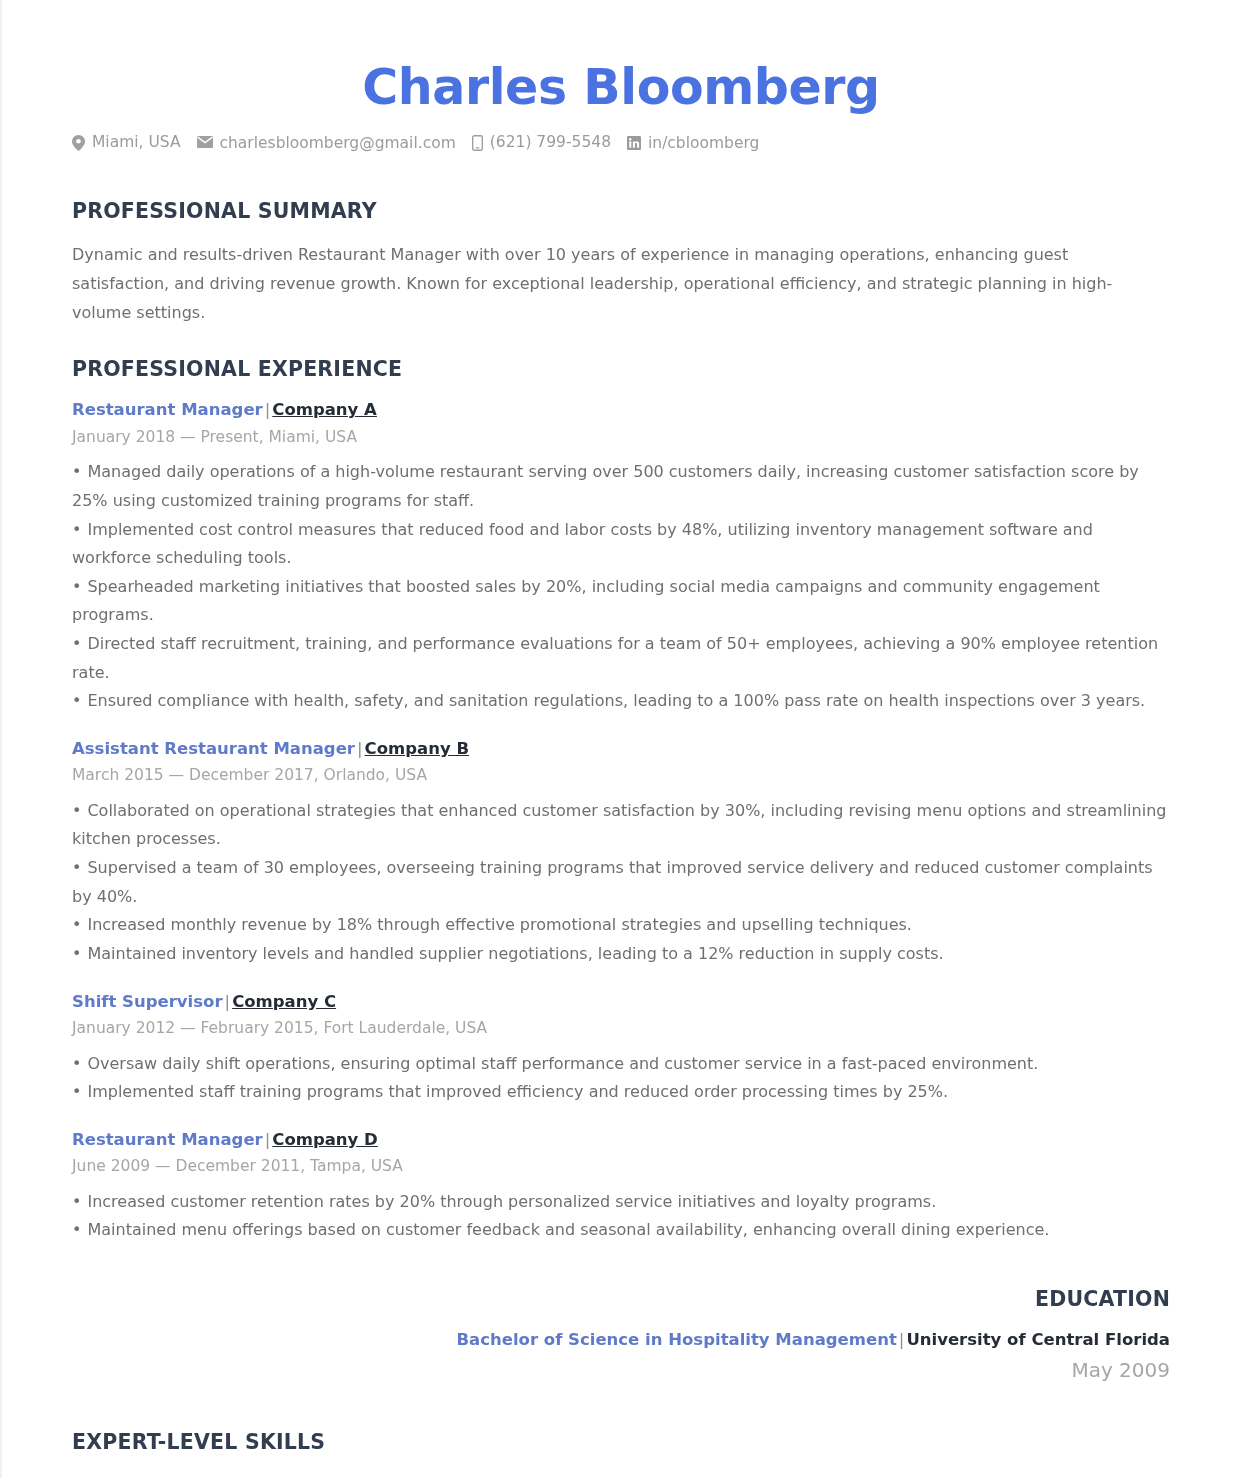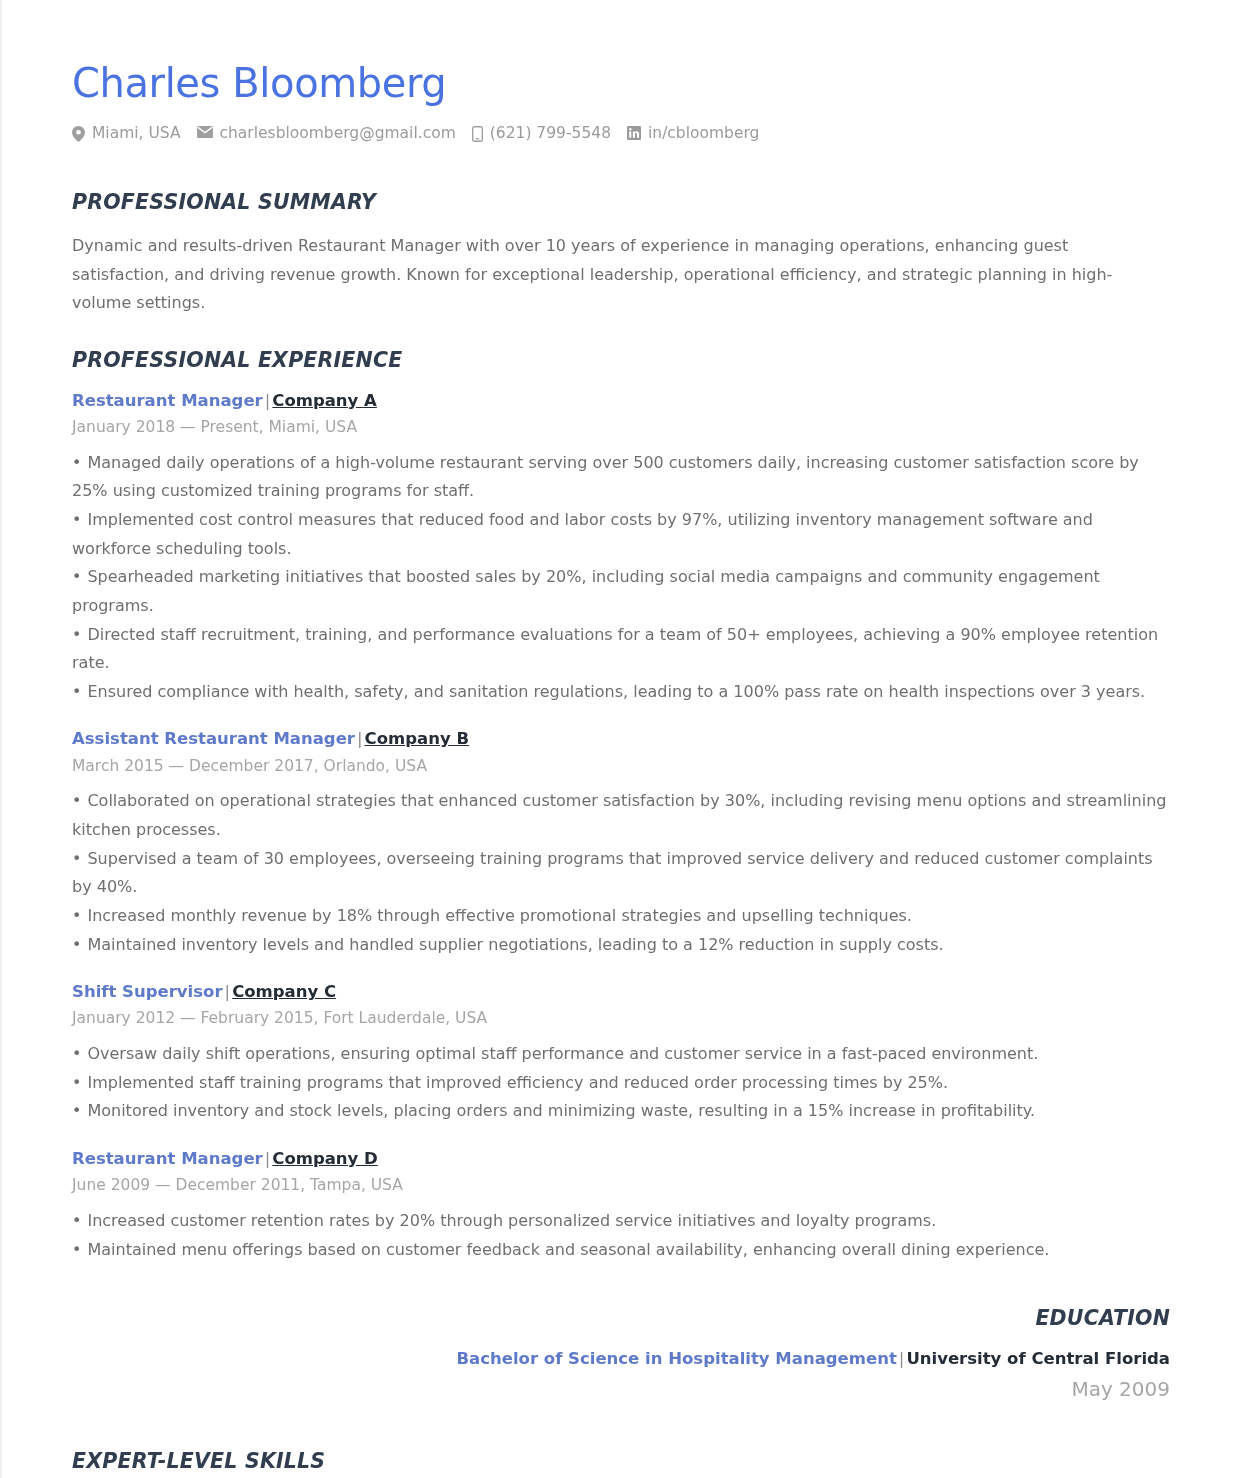--- a/index.html
+++ b/index.html
@@ -17,26 +17,27 @@
     position: relative;
     width: 1240px;
     height: 1478px;
     background: #ffffff;
     box-sizing: border-box;
     padding: 62px 70px 0 70px;
     border-left: 2px solid #f0f0f0;
   }
   
   .name {
-    font-size: 40px;
-    font-weight: 400;
+    font-size: 49px;
+    font-weight: 700;
     letter-spacing: -0.4px;
     line-height: 1.05;
     color: #4a72e0;
     margin: 0 0 22px 0;
+    text-align: center;
   }
   .contact-row {
     display: flex;
     align-items: center;
     flex-wrap: wrap;
     gap: 0px;
     font-size: 15px;
     color: #9a9a9a;
     line-height: 1;
     margin-bottom: 8px;
@@ -64,21 +65,20 @@
   .section.education { margin-top: 42px; text-align: right; }
   .section.skills { margin-top: 46px; }
 
   .section-title {
     font-size: 20.5px;
     font-weight: 700;
     color: #323e4f;
     letter-spacing: 0.2px;
     margin: 0 0 18px 0;
     text-transform: none;
-    font-style: italic;
   }
   .summary-text {
     font-size: 16px;
     line-height: 1.79;
     color: #6f6f6f;
     margin: 0;
     max-width: 1080px;
   }
 
   
@@ -194,21 +194,21 @@
   </div>
 
   <div class="section experience">
     <h2 class="section-title">PROFESSIONAL EXPERIENCE</h2>
     <div id="experience-entries">
         <div class="entry">
           <div class="entry-head"><span class="entry-role">Restaurant Manager</span><span class="entry-sep">|</span><span class="entry-company">Company A</span></div>
           <div class="entry-meta">January 2018 — Present, Miami, USA</div>
           <ul class="bullets">
             <li><span class="bdot">•</span><span>Managed daily operations of a high-volume restaurant serving over 500 customers daily, increasing customer satisfaction score by 25% using customized training programs for staff.</span></li>
-            <li><span class="bdot">•</span><span>Implemented cost control measures that reduced food and labor costs by 97%, utilizing inventory management software and workforce scheduling tools.</span></li>
+            <li><span class="bdot">•</span><span>Implemented cost control measures that reduced food and labor costs by 48%, utilizing inventory management software and workforce scheduling tools.</span></li>
             <li><span class="bdot">•</span><span>Spearheaded marketing initiatives that boosted sales by 20%, including social media campaigns and community engagement programs.</span></li>
             <li><span class="bdot">•</span><span>Directed staff recruitment, training, and performance evaluations for a team of 50+ employees, achieving a 90% employee retention rate.</span></li>
             <li><span class="bdot">•</span><span>Ensured compliance with health, safety, and sanitation regulations, leading to a 100% pass rate on health inspections over 3 years.</span></li>
           </ul>
         </div>
         <div class="entry">
           <div class="entry-head"><span class="entry-role">Assistant Restaurant Manager</span><span class="entry-sep">|</span><span class="entry-company">Company B</span></div>
           <div class="entry-meta">March 2015 — December 2017, Orlando, USA</div>
           <ul class="bullets">
             <li><span class="bdot">•</span><span>Collaborated on operational strategies that enhanced customer satisfaction by 30%, including revising menu options and streamlining kitchen processes.</span></li>
@@ -216,21 +216,20 @@
             <li><span class="bdot">•</span><span>Increased monthly revenue by 18% through effective promotional strategies and upselling techniques.</span></li>
             <li><span class="bdot">•</span><span>Maintained inventory levels and handled supplier negotiations, leading to a 12% reduction in supply costs.</span></li>
           </ul>
         </div>
         <div class="entry">
           <div class="entry-head"><span class="entry-role">Shift Supervisor</span><span class="entry-sep">|</span><span class="entry-company">Company C</span></div>
           <div class="entry-meta">January 2012 — February 2015, Fort Lauderdale, USA</div>
           <ul class="bullets">
             <li><span class="bdot">•</span><span>Oversaw daily shift operations, ensuring optimal staff performance and customer service in a fast-paced environment.</span></li>
             <li><span class="bdot">•</span><span>Implemented staff training programs that improved efficiency and reduced order processing times by 25%.</span></li>
-            <li><span class="bdot">•</span><span>Monitored inventory and stock levels, placing orders and minimizing waste, resulting in a 15% increase in profitability.</span></li>
           </ul>
         </div>
         <div class="entry">
           <div class="entry-head"><span class="entry-role">Restaurant Manager</span><span class="entry-sep">|</span><span class="entry-company">Company D</span></div>
           <div class="entry-meta">June 2009 — December 2011, Tampa, USA</div>
           <ul class="bullets">
             <li><span class="bdot">•</span><span>Increased customer retention rates by 20% through personalized service initiatives and loyalty programs.</span></li>
             <li><span class="bdot">•</span><span>Maintained menu offerings based on customer feedback and seasonal availability, enhancing overall dining experience.</span></li>
           </ul>
         </div>

